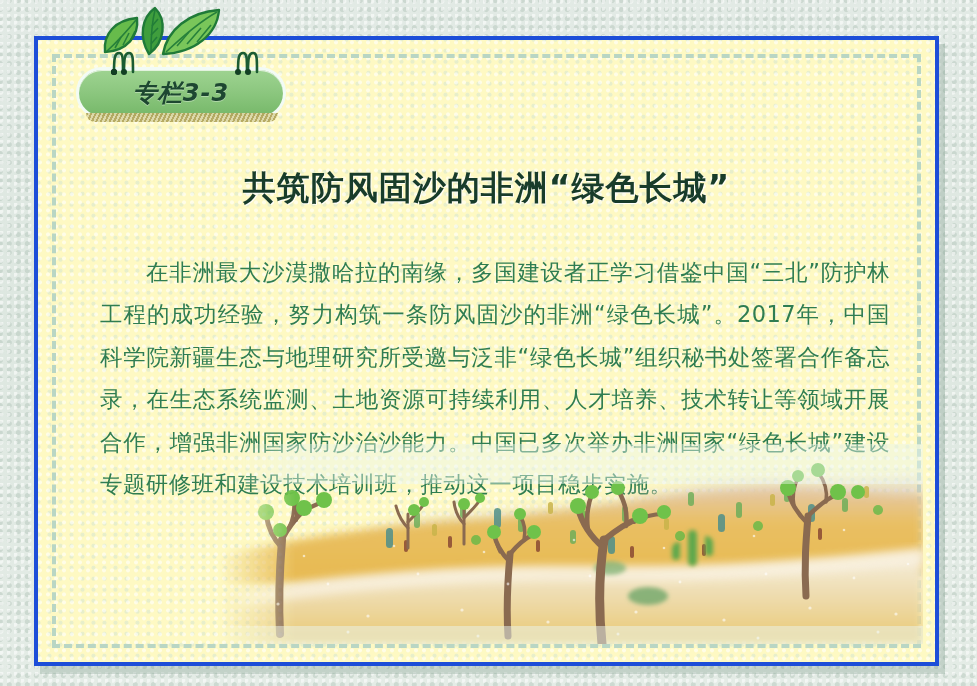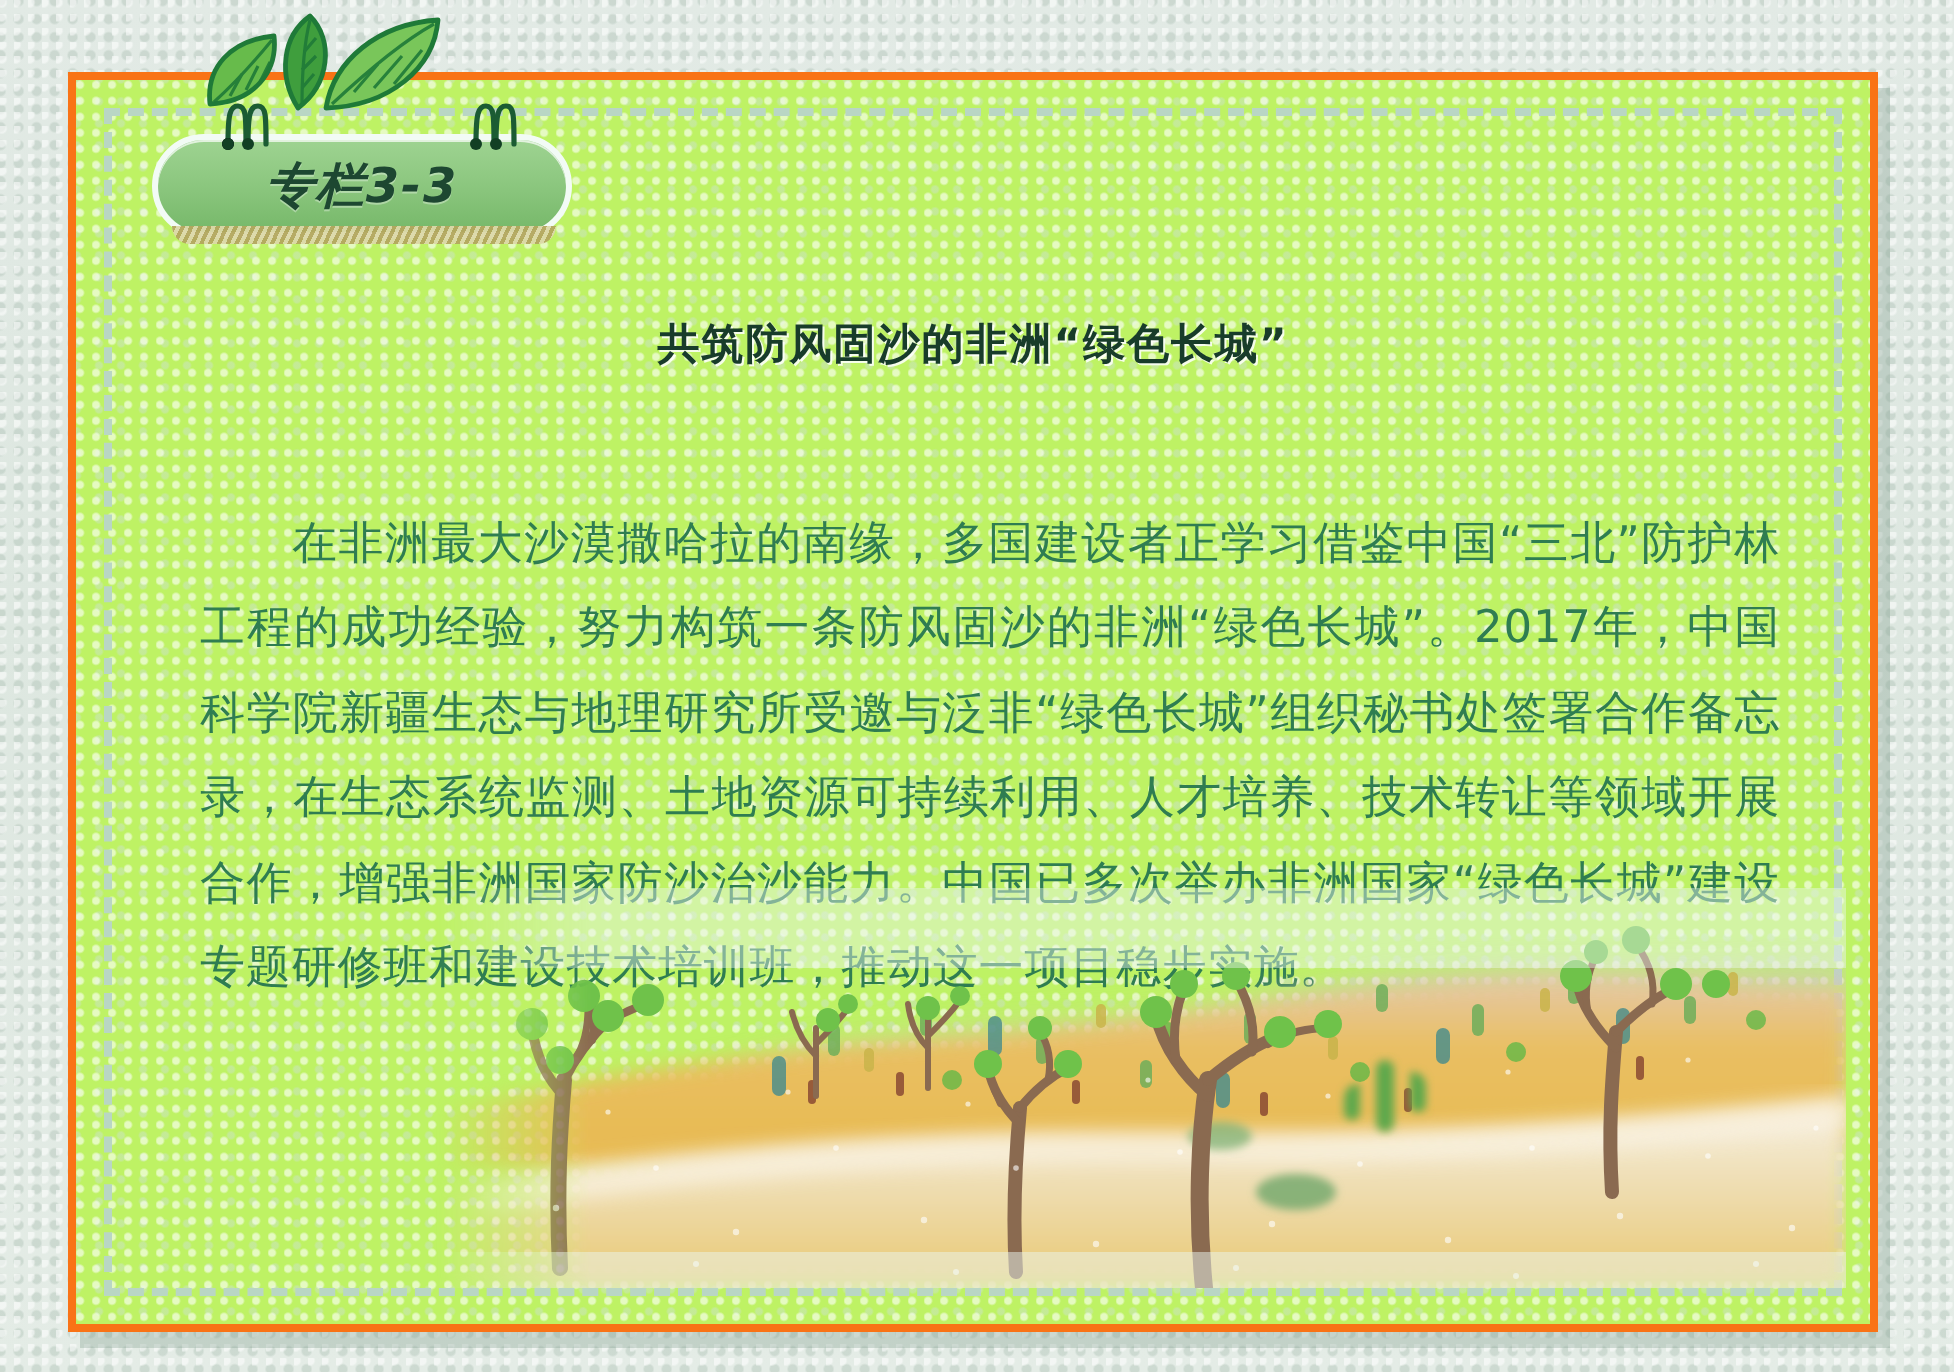--- a/index.html
+++ b/index.html
@@ -13,22 +13,22 @@
   #page-bg{
     position:absolute;inset:0;
     background:
       radial-gradient(circle at 12% 18%, rgba(255,255,255,.55) 0 2px, transparent 3px) 0 0/7px 7px,
       radial-gradient(circle at 70% 62%, rgba(170,190,178,.40) 0 2px, transparent 3px) 3px 4px/9px 9px,
       linear-gradient(180deg,#e2eae5 0%,#dde7e0 45%,#e4ece6 100%);
   }
   
   #card{
     position:absolute;left:34px;top:36px;width:905px;height:630px;
-    background:#bef264;
-    border:4px solid #f97316;
+    background:#fef9c3;
+    border:4px solid #1d4ed8;
     box-sizing:border-box;
     box-shadow:6px 8px 0 rgba(120,150,132,.30);
   }
   #card-texture{
     position:absolute;inset:0;
     background:
       radial-gradient(circle at 25% 30%, rgba(255,255,255,.6) 0 1.5px, transparent 2.5px) 0 0/8px 8px,
       radial-gradient(circle at 68% 70%, rgba(205,225,212,.45) 0 1.5px, transparent 2.5px) 4px 3px/11px 11px;
     pointer-events:none;
   }
@@ -68,21 +68,21 @@
     text-shadow:0 1px 0 rgba(255,255,255,.35);
     z-index:3;
   }
   .clip{position:absolute;top:-13px;width:30px;height:30px;z-index:4;}
   #clip1{left:36px;} #clip2{left:160px;}
   
   #title{
     position:absolute;left:0;right:0;top:104px;
     text-align:center;
     font-family:"DejaVu Sans","Liberation Sans",sans-serif;
-    font-size:21px;font-weight:bold;letter-spacing:1px;
+    font-size:33px;font-weight:bold;letter-spacing:1px;
     color:#183c2a;
     text-shadow:1px 1px 0 rgba(255,255,255,.85);
   }
   
   #body-copy{
     position:absolute;left:62px;top:188px;width:790px;
     color:#2f7d51;
     font-size:22.5px;
     line-height:42.5px;
     letter-spacing:.4px;

